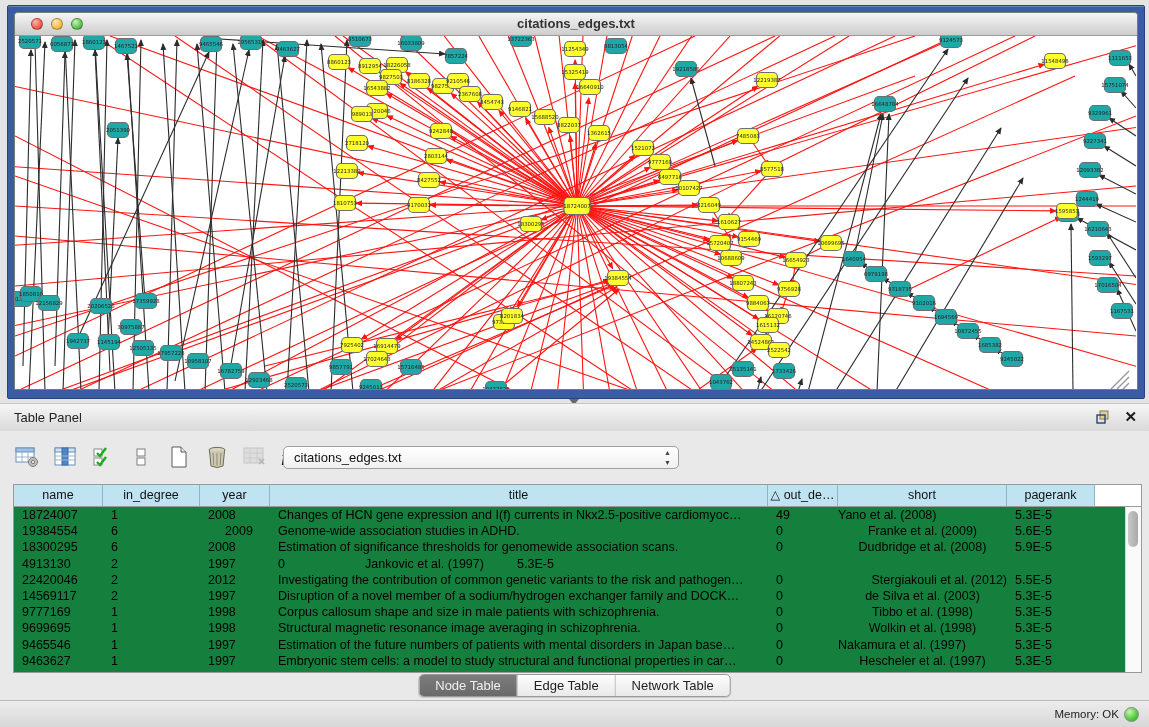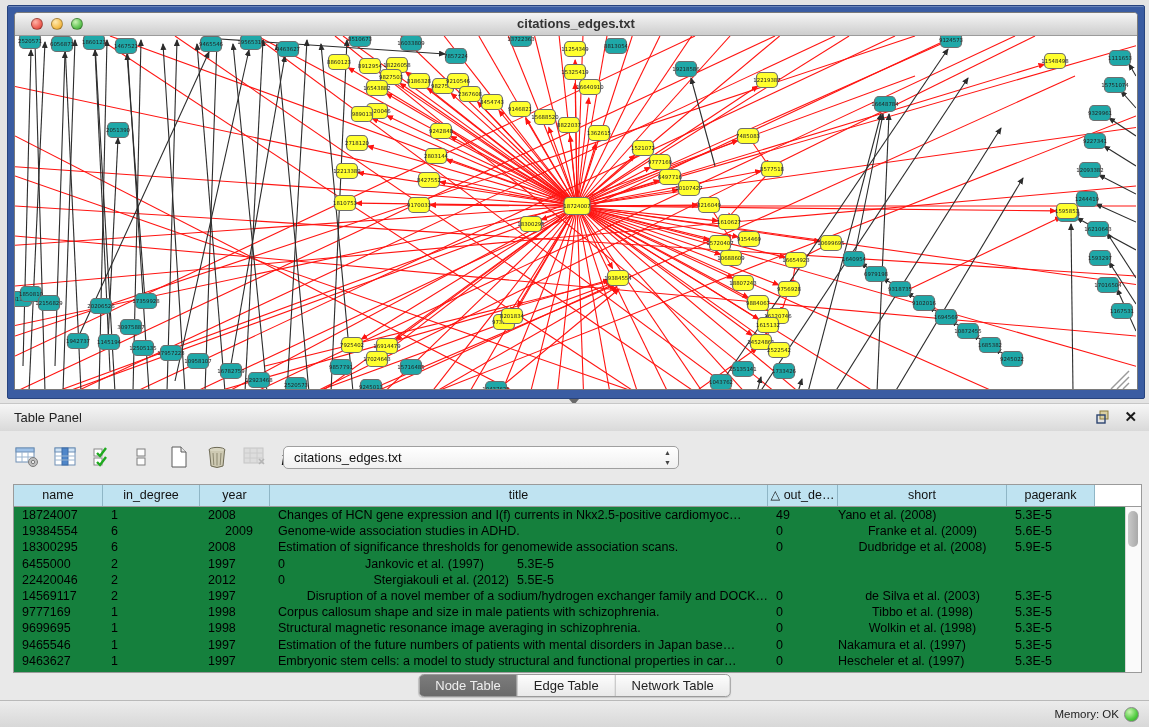--- a/index.html
+++ b/index.html
@@ -857,40 +857,41 @@
         <div class="trow">
           <div class="td" style="width: 89px;">18300295</div>
           <div class="td" style="width: 97px;">6</div>
           <div class="td" style="width: 70px;">2008</div>
           <div class="td" style="width: 498px;">Estimation of significance thresholds for genomewide association scans.</div>
           <div class="td" style="width: 70px;">0</div>
           <div class="td" style="width: 169px; text-align: center; padding-left: 0px;">Dudbridge et al. (2008)</div>
           <div class="td" style="width: 88px;">5.9E-5</div>
         </div>
         <div class="trow">
-          <div class="td" style="width: 89px;">6455000</div>
+          <div class="td" style="width: 89px;">4913130</div>
           <div class="td" style="width: 97px;">2</div>
           <div class="td" style="width: 70px;">1997</div>
           <div class="td" style="width: 70px;">0</div>
           <div class="td" style="width: 169px; text-align: center; padding-left: 0px;">Jankovic et al. (1997)</div>
           <div class="td" style="width: 88px;">5.3E-5</div>
         </div>
         <div class="trow">
           <div class="td" style="width: 89px;">22420046</div>
           <div class="td" style="width: 97px;">2</div>
           <div class="td" style="width: 70px;">2012</div>
+          <div class="td" style="width: 498px;">Investigating the contribution of common genetic variants to the risk and pathogen…</div>
           <div class="td" style="width: 70px;">0</div>
           <div class="td" style="width: 169px; text-align: right; padding-left: 0px;">Stergiakouli et al. (2012)</div>
           <div class="td" style="width: 88px;">5.5E-5</div>
         </div>
         <div class="trow">
           <div class="td" style="width: 89px;">14569117</div>
           <div class="td" style="width: 97px;">2</div>
           <div class="td" style="width: 70px;">1997</div>
-          <div class="td" style="width: 498px; text-align: right;">Disruption of a novel member of a sodium/hydrogen exchanger family and DOCK…</div>
+          <div class="td" style="width: 498px;">Disruption of a novel member of a sodium/hydrogen exchanger family and DOCK…</div>
           <div class="td" style="width: 70px;">0</div>
           <div class="td" style="width: 169px; text-align: center; padding-left: 0px;">de Silva et al. (2003)</div>
           <div class="td" style="width: 88px;">5.3E-5</div>
         </div>
         <div class="trow">
           <div class="td" style="width: 89px;">9777169</div>
           <div class="td" style="width: 97px;">1</div>
           <div class="td" style="width: 70px;">1998</div>
           <div class="td" style="width: 498px;">Corpus callosum shape and size in male patients with schizophrenia.</div>
           <div class="td" style="width: 70px;">0</div>
@@ -914,21 +915,21 @@
           <div class="td" style="width: 70px;">0</div>
           <div class="td" style="width: 169px; text-align: left; padding-left: 0px;">Nakamura et al. (1997)</div>
           <div class="td" style="width: 88px;">5.3E-5</div>
         </div>
         <div class="trow">
           <div class="td" style="width: 89px;">9463627</div>
           <div class="td" style="width: 97px;">1</div>
           <div class="td" style="width: 70px;">1997</div>
           <div class="td" style="width: 498px;">Embryonic stem cells: a model to study structural and functional properties in car…</div>
           <div class="td" style="width: 70px;">0</div>
-          <div class="td" style="width: 169px; text-align: left; padding-left: 0px;">Hescheler et al. (1997)</div>
+          <div class="td" style="width: 169px; text-align: center; padding-left: 0px;">Hescheler et al. (1997)</div>
           <div class="td" style="width: 88px;">5.3E-5</div>
         </div>
       </div>
     <div class="vscroll">
       <div class="vthumb"></div>
     </div>
   </div>
 
   <div class="tabbar">
     <div class="tab sel">Node Table</div>

